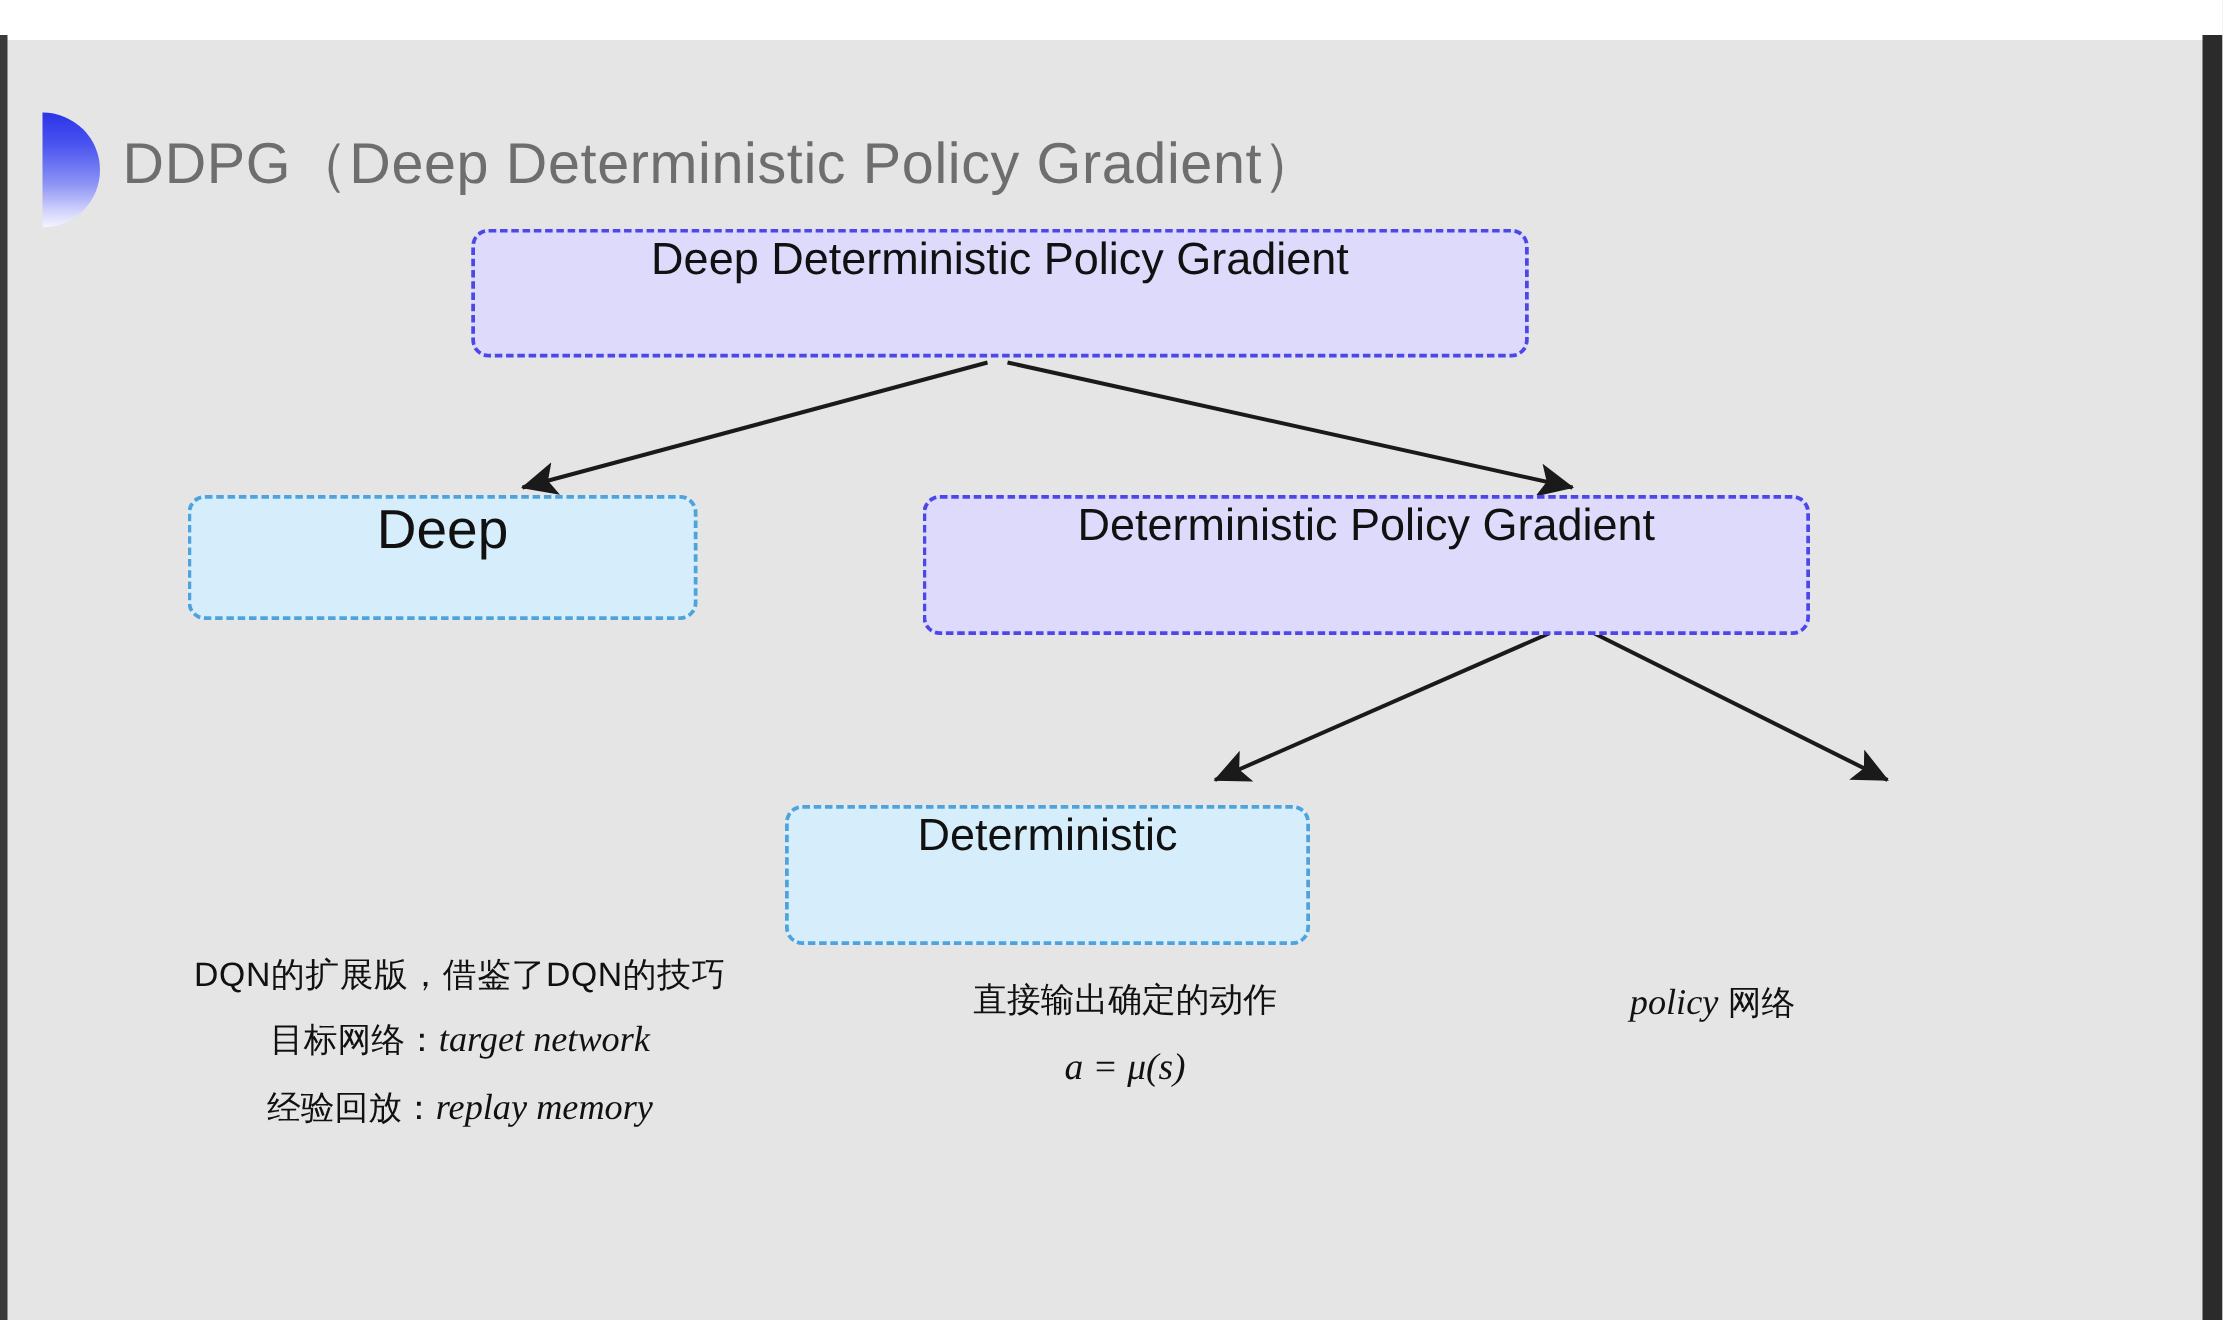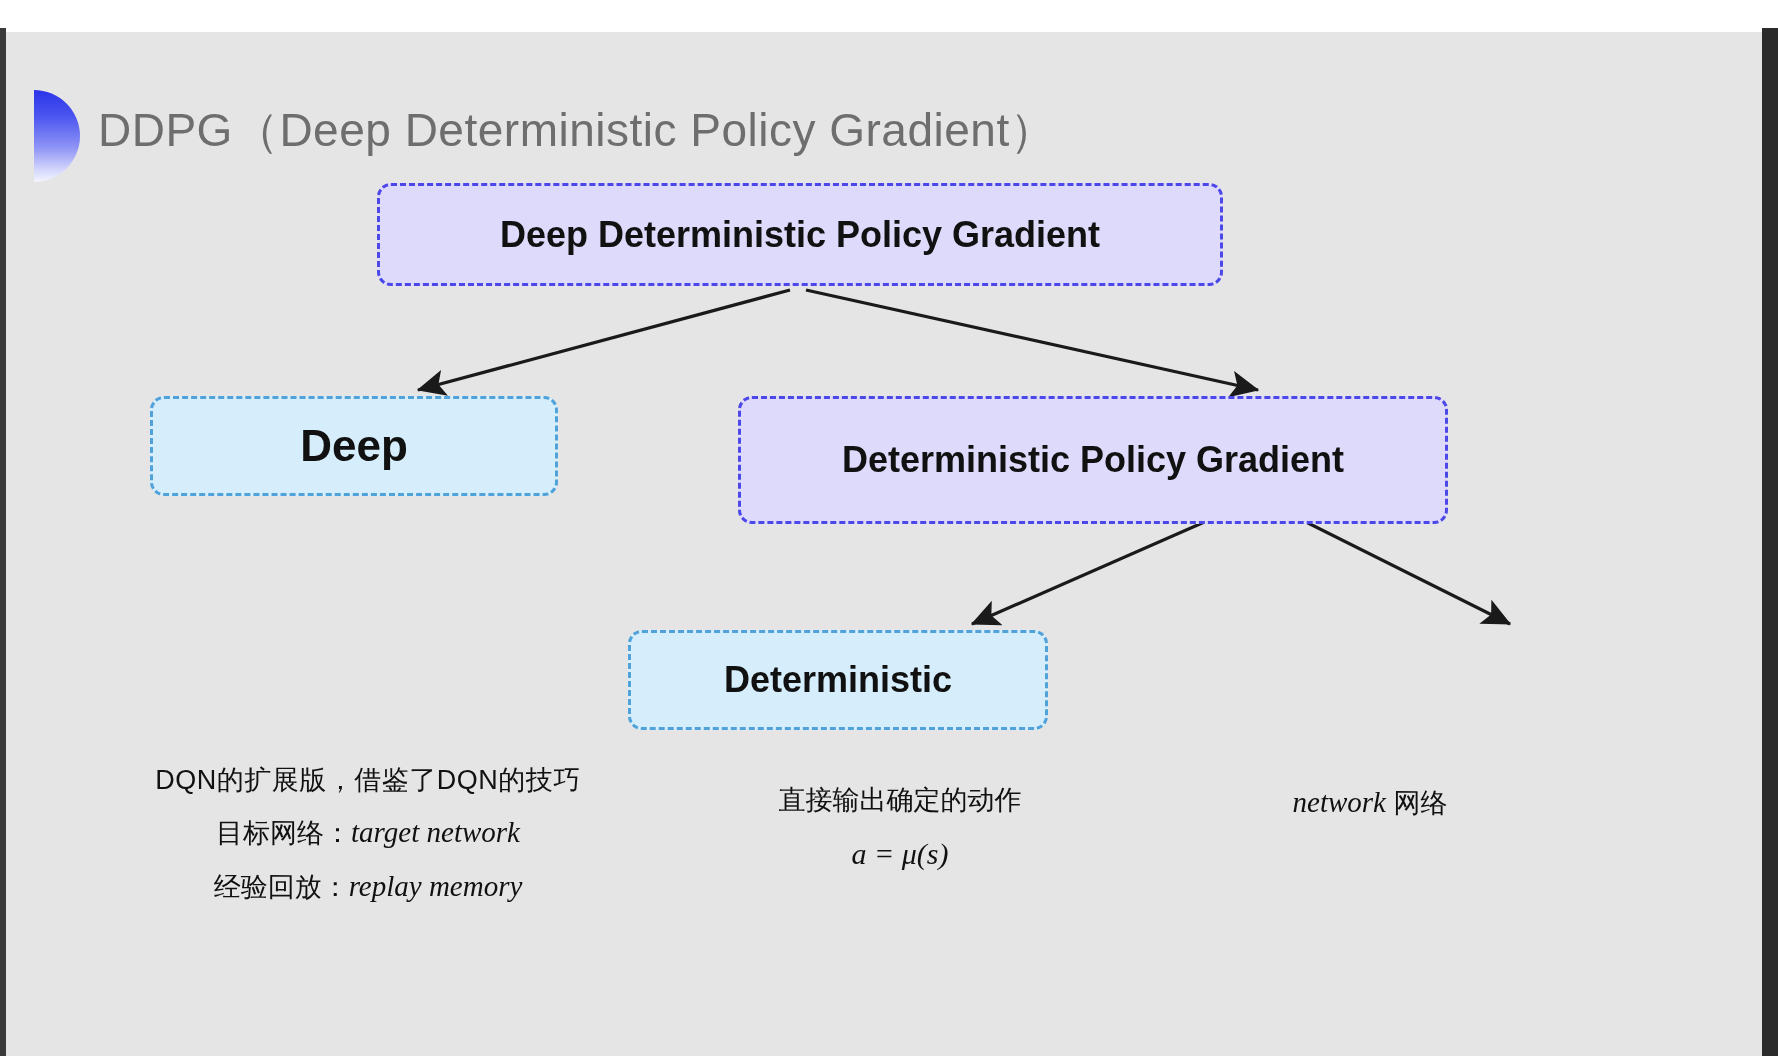--- a/index.html
+++ b/index.html
@@ -50,38 +50,38 @@
     color:#6e6e6e;
     letter-spacing:0.5px;
     white-space:nowrap;
   }
 
   
   .node{
     position:absolute;
     box-sizing:border-box;
     border-radius:14px;
-    display:flex;align-items:center;justify-content:center;
+    display:flex;align-items:flex-start;justify-content:center;
     text-align:center;
     color:#111111;
-    font-weight:700;
+    font-weight:400;
   }
   .node.purple{
     background:#dedafc;
     border:3px dashed #4b47e8;
   }
   .node.cyan{
     background:#d6eefb;
     border:3px dashed #4fa2da;
   }
 
   #node-root{ left:377px; top:155px; width:846px; height:103px; font-size:36px; }
   #node-deep{ left:150px; top:368px; width:408px; height:100px; font-size:44px; }
-  #node-dpg{ left:738px; top:368px; width:710px; height:128px; font-size:36px; }
-  #node-det{ left:628px; top:602px; width:420px; height:100px; font-size:36px; }
+  #node-dpg{ left:738px; top:368px; width:710px; height:112px; font-size:36px; }
+  #node-det{ left:628px; top:616px; width:420px; height:112px; font-size:36px; }
   #node-pg{ left:1110px; top:602px; width:410px; height:100px; font-size:36px; }
 
   
   #arrows{
     position:absolute;left:0;top:0;width:1778px;height:1056px;
     pointer-events:none;
   }
 
   
   .caption{
@@ -156,18 +156,18 @@
     <span class="cap-line mathline">a = μ(s)</span>
   </div>
 
   <div id="cap-deep" class="caption">
     <span class="cap-line l1">DQN的扩展版，借鉴了DQN的技巧</span>
     <span class="cap-line l2"><span>目标网络：</span><span class="ital">target network</span></span>
     <span class="cap-line l3"><span>经验回放：</span><span class="ital">replay memory</span></span>
   </div>
 
   <div id="cap-pg" class="caption">
-    <span class="cap-line"><span class="ital">network</span><span> 网络</span></span>
+    <span class="cap-line"><span class="ital">policy</span><span> 网络</span></span>
   </div>
 
   <div class="frame-right"></div>
   <div class="frame-bottom"></div>
 </div>
 
 </body></html>

